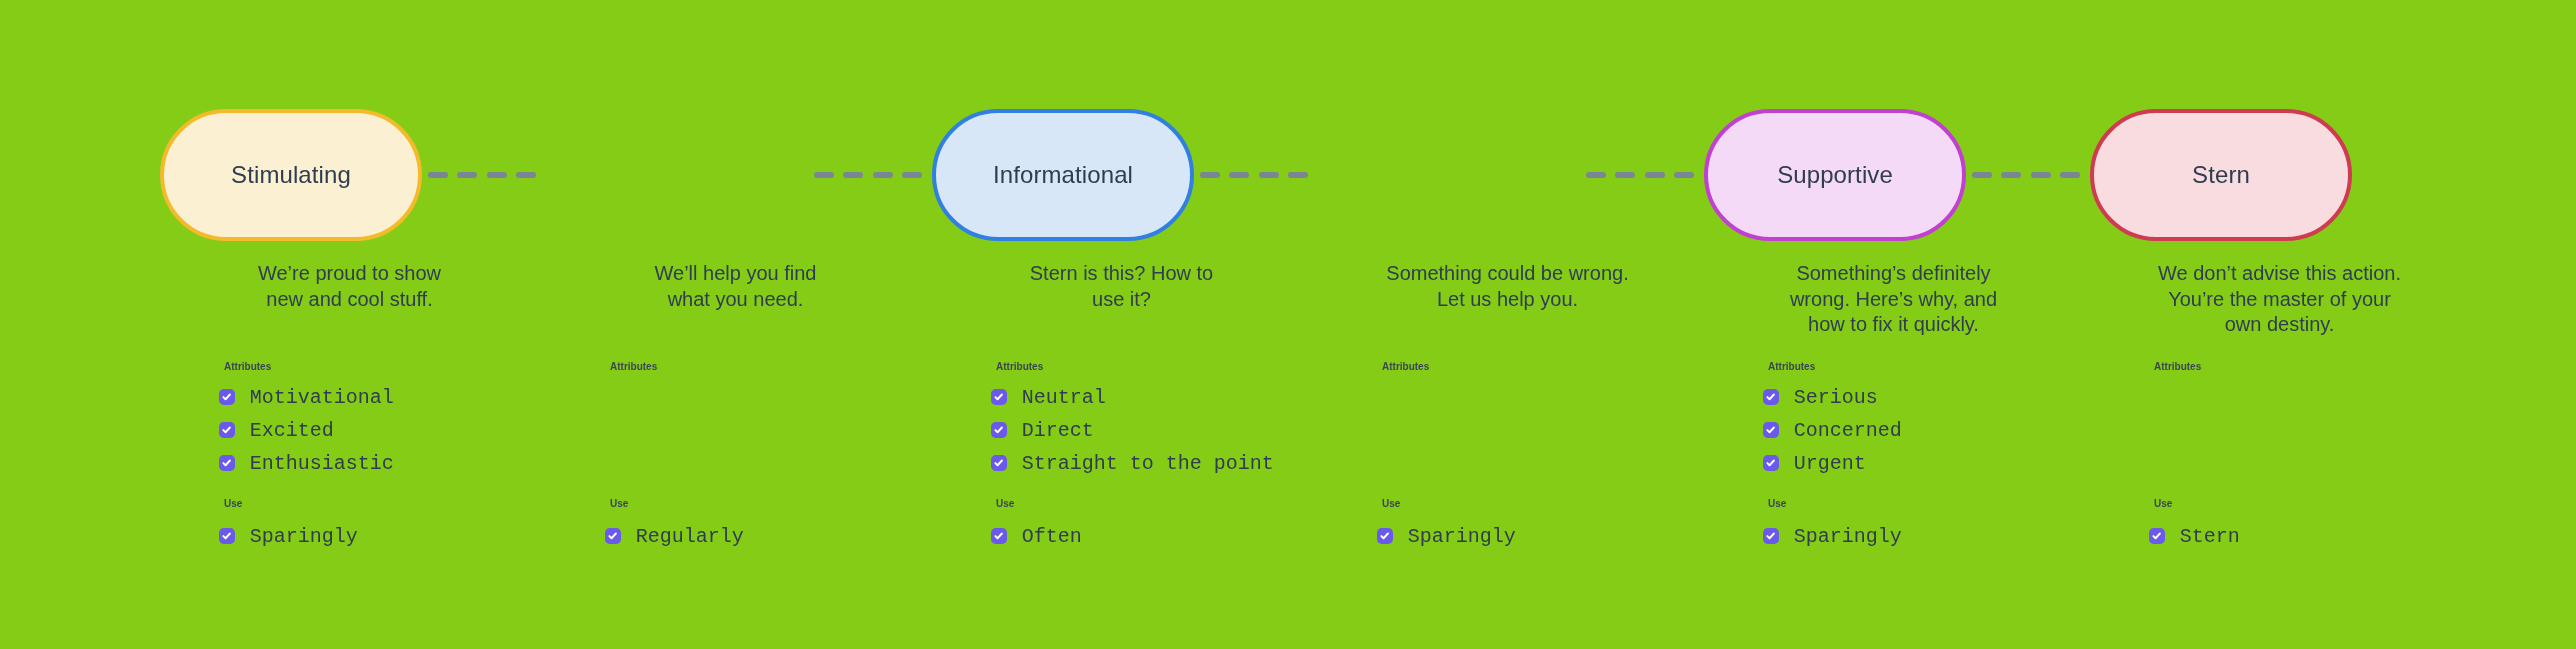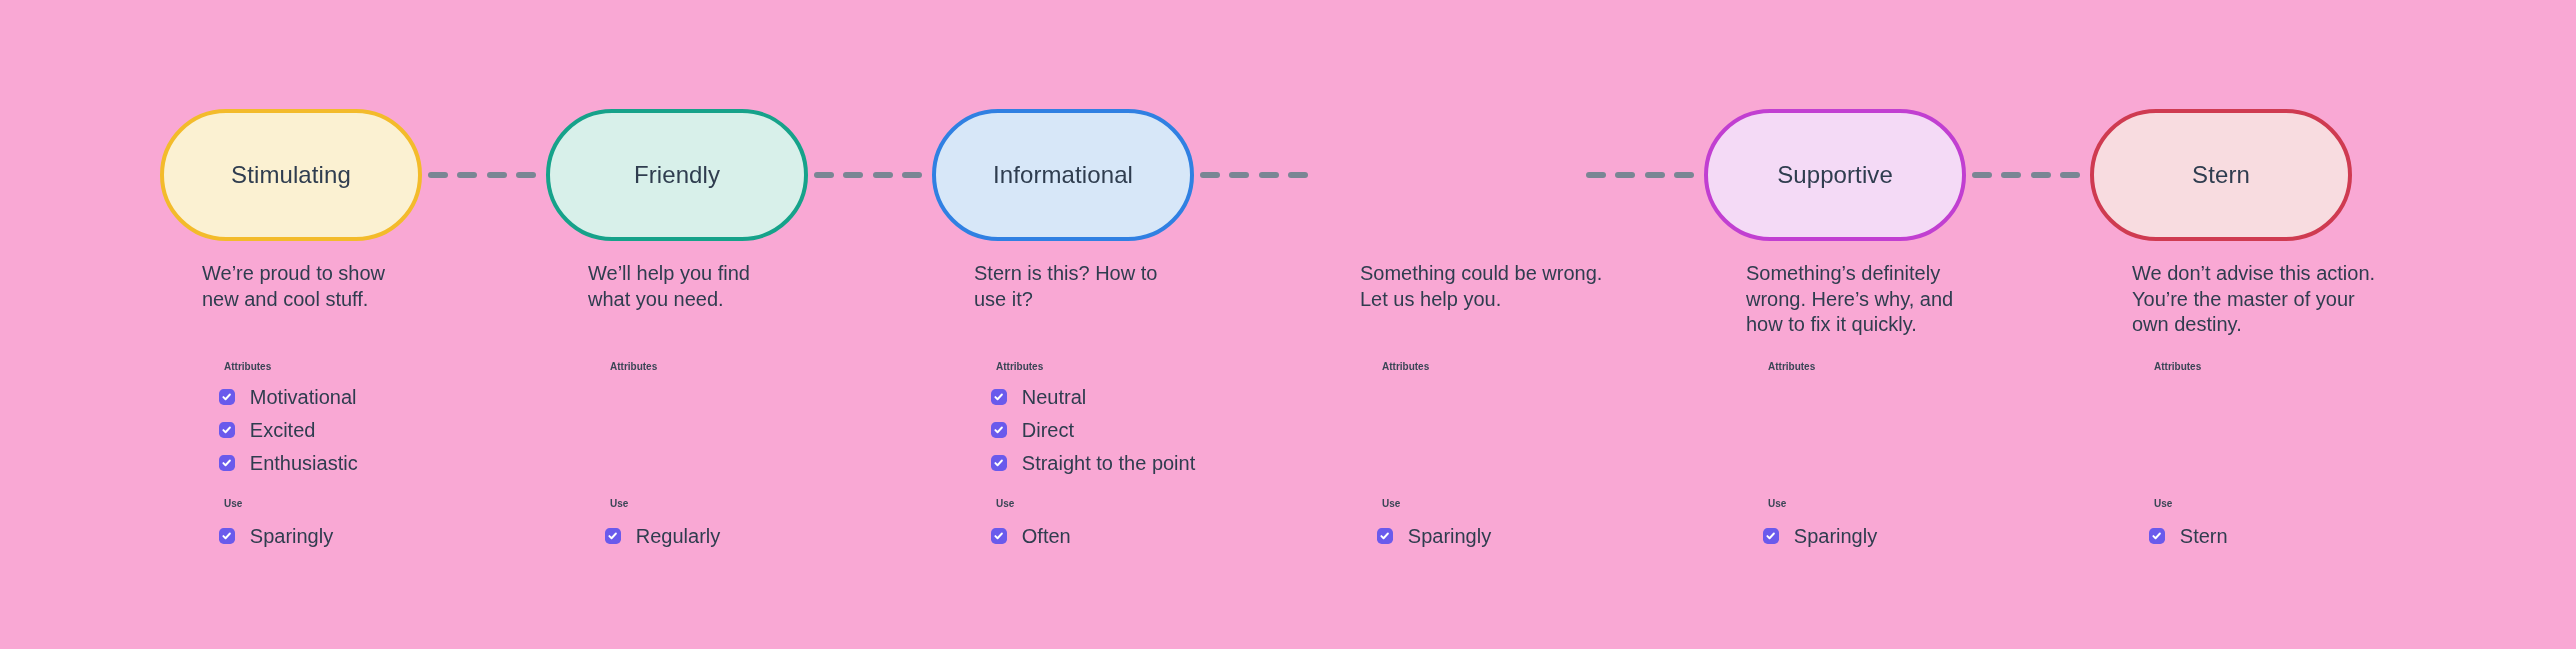--- a/index.html
+++ b/index.html
@@ -5,22 +5,23 @@
   html, body {
     margin: 0;
     padding: 0;
     background: #FFFFFF;
     font-family: "Liberation Sans", "DejaVu Sans", sans-serif;
   }
   .canvas {
     position: relative;
     width: 2576px;
     height: 649px;
-    background: #f9a8d4;
+    background: #84cc16;
     overflow: hidden;
+    text-align: center;
   }
   .columns {
     position: absolute;
     left: 160px;
     top: 109px;
     display: flex;
   }
   .column {
     position: relative;
     width: 386px;
@@ -75,20 +76,21 @@
     left: 64px;
     font-size: 10px;
     font-weight: 700;
     color: #3A4656;
   }
   .attributes-label { top: 252px; }
   .use-label { top: 389px; }
   .check-list {
     position: absolute;
     left: 59px;
+    font-family: Liberation Mono, monospace;
   }
   .attributes-list { top: 280px; }
   .use-list { top: 419px; }
   .check-row {
     display: flex;
     align-items: center;
     height: 16px;
     margin-bottom: 17px;
   }
   .checkbox {
@@ -162,23 +164,20 @@
       <svg class="check-icon" width="11.4" height="11.4" viewBox="0 0 24 24">
         <path d="M5 12.8l4.6 4.6 9.2-10" fill="none" stroke="#FFFFFF" stroke-width="4" stroke-linecap="round" stroke-linejoin="round"></path>
       </svg>
     </span>
     <span class="check-label">Sparingly</span>
   </div>
 </div>
   </div>
 
   <div class="column" style="--border: #16A28A; --fill: #D8F0EA;">
-    <div class="pill">
-      <span class="pill-title">Friendly</span>
-    </div>
     <div class="connector">
       <span class="dash"></span>
       <span class="dash"></span>
       <span class="dash"></span>
       <span class="dash"></span>
     </div>
     <div class="description">We’ll help you find
 what you need.</div>
     <div class="section-label attributes-label">Attributes</div>
     <div class="section-label use-label">Use</div>
@@ -278,20 +277,48 @@
     <div class="connector">
       <span class="dash"></span>
       <span class="dash"></span>
       <span class="dash"></span>
       <span class="dash"></span>
     </div>
     <div class="description">Something’s definitely
 wrong. Here’s why, and
 how to fix it quickly.</div>
     <div class="section-label attributes-label">Attributes</div>
+    <div class="check-list attributes-list">
+  <div class="check-row">
+    <span class="checkbox" role="checkbox" aria-checked="true">
+      <svg class="check-icon" width="11.4" height="11.4" viewBox="0 0 24 24">
+        <path d="M5 12.8l4.6 4.6 9.2-10" fill="none" stroke="#FFFFFF" stroke-width="4" stroke-linecap="round" stroke-linejoin="round"></path>
+      </svg>
+    </span>
+    <span class="check-label">Serious</span>
+  </div>
+
+  <div class="check-row">
+    <span class="checkbox" role="checkbox" aria-checked="true">
+      <svg class="check-icon" width="11.4" height="11.4" viewBox="0 0 24 24">
+        <path d="M5 12.8l4.6 4.6 9.2-10" fill="none" stroke="#FFFFFF" stroke-width="4" stroke-linecap="round" stroke-linejoin="round"></path>
+      </svg>
+    </span>
+    <span class="check-label">Concerned</span>
+  </div>
+
+  <div class="check-row">
+    <span class="checkbox" role="checkbox" aria-checked="true">
+      <svg class="check-icon" width="11.4" height="11.4" viewBox="0 0 24 24">
+        <path d="M5 12.8l4.6 4.6 9.2-10" fill="none" stroke="#FFFFFF" stroke-width="4" stroke-linecap="round" stroke-linejoin="round"></path>
+      </svg>
+    </span>
+    <span class="check-label">Urgent</span>
+  </div>
+</div>
     <div class="section-label use-label">Use</div>
     <div class="check-list use-list">
   <div class="check-row">
     <span class="checkbox" role="checkbox" aria-checked="true">
       <svg class="check-icon" width="11.4" height="11.4" viewBox="0 0 24 24">
         <path d="M5 12.8l4.6 4.6 9.2-10" fill="none" stroke="#FFFFFF" stroke-width="4" stroke-linecap="round" stroke-linejoin="round"></path>
       </svg>
     </span>
     <span class="check-label">Sparingly</span>
   </div>

